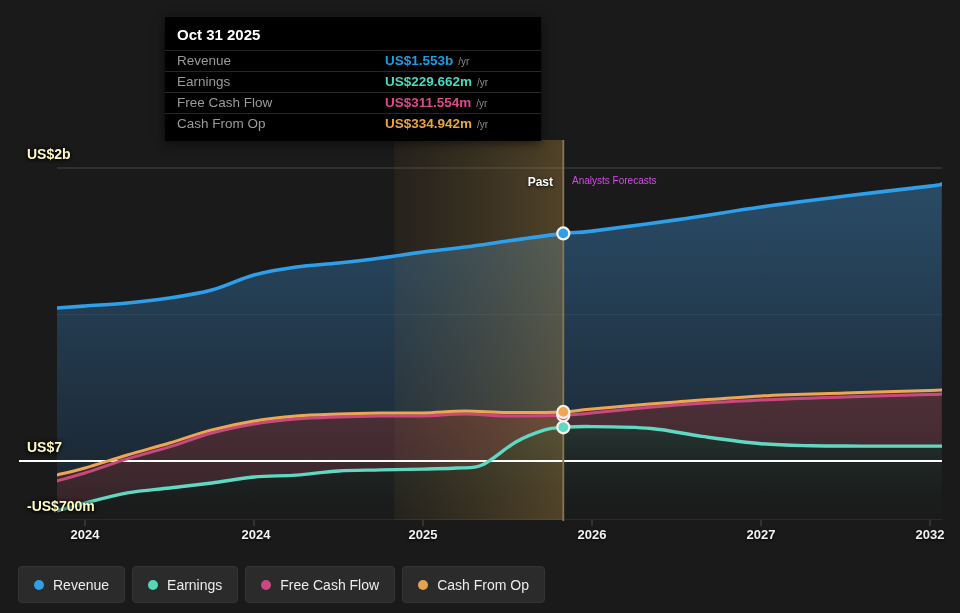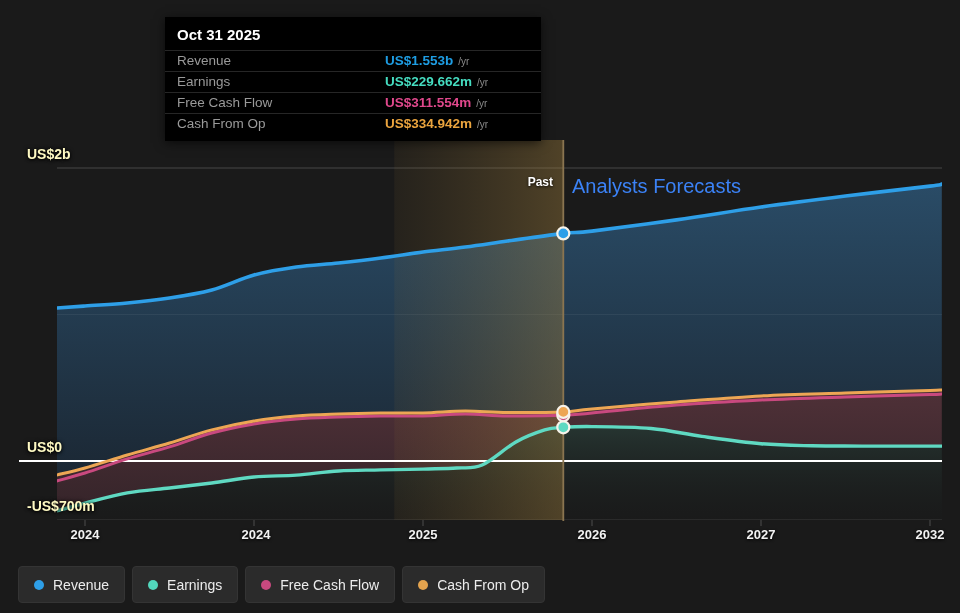--- a/index.html
+++ b/index.html
@@ -5,21 +5,21 @@
   html,body{margin:0;padding:0;background:#111;}
   .page{position:relative;width:960px;height:613px;background:#1a1a1a;overflow:hidden;
         font-family:"Liberation Sans","DejaVu Sans",sans-serif;-webkit-font-smoothing:antialiased;}
   #chart-svg{position:absolute;left:0;top:0;}
   .axis-label{position:absolute;color:#fef9c3;font-size:14px;font-weight:bold;
         text-shadow:0 1px 3px rgba(0,0,0,.95), 0 0 4px rgba(0,0,0,.8);white-space:nowrap;}
   .x-label{position:absolute;top:527px;width:60px;text-align:center;color:#f2f2f2;
         font-size:13px;font-weight:bold;text-shadow:0 1px 3px rgba(0,0,0,.95);}
   .past-label{position:absolute;top:175px;left:463px;width:90px;text-align:right;
         color:#fff;font-size:12px;font-weight:bold;text-shadow:0 1px 3px rgba(0,0,0,.9);}
-  .forecasts-label{position:absolute;top:175px;left:572px;color:#3b82f6;font-size:20px;}
+  .forecasts-label{position:absolute;top:175px;left:572px;color:#d946ef;font-size:10px;}
   
   .tooltip{position:absolute;left:165px;top:17px;width:376px;background:#000;
         box-shadow:0 2px 10px rgba(0,0,0,.6);}
   .tt-title{color:#fff;font-size:15px;font-weight:bold;padding:9px 12px 7px 12px;}
   .tt-row{position:relative;height:20px;line-height:20px;border-top:1px solid #262626;
         padding-left:12px;font-size:13.5px;}
   .tt-row:last-child{margin-bottom:7px;}
   .tt-label{color:#9a9a9a;}
   .tt-val{position:absolute;left:220px;font-weight:bold;}
   .tt-suffix{color:#8a8a8a;font-weight:normal;margin-left:5px;font-size:10px;}
@@ -81,21 +81,21 @@
   <path d="M56.3 308C61.1 307.7,73.2 306.8,85 306C96.8 305.1,113.2 304.3,127.3 303C141.3 301.7,155.4 300.2,169.5 298C183.6 295.9,197.7 293.8,211.8 290C225.8 286.1,239.9 278.9,254 275C268.1 271.2,282.2 269,296.3 267C310.3 265,324.4 264.5,338.5 263C352.6 261.5,366.7 259.9,380.8 258C394.8 256.2,408.9 253.9,423 252C437.1 250.2,451.2 248.9,465.3 247C479.3 245.2,491.2 243.3,507.5 241C523.8 238.8,549.2 235.1,563.3 233.4C577.4 231.7,573.1 233.3,592 231.1C610.9 228.8,648.3 223.9,676.5 219.9C704.7 215.9,732.8 211,761 207C789.2 203,817.3 199.5,845.5 196C873.7 192.5,913.9 188.1,930 186.1C946.1 184.1,939.9 184.4,941.8 184" stroke="#2e9fe8" stroke-width="3.6"></path>
 </g>
       <circle cx="563.3" cy="415.3" r="6" fill="#c9497f" stroke="#f7f3ea" stroke-width="2.2"></circle>
       <circle cx="563.3" cy="411.9" r="6" fill="#eda654" stroke="#f7f3ea" stroke-width="2.2"></circle>
       <circle cx="563.3" cy="427.3" r="6" fill="#5fd9c2" stroke="#f7f3ea" stroke-width="2.2"></circle>
       <circle cx="563.3" cy="233.4" r="6" fill="#2e9fe8" stroke="#f7f3ea" stroke-width="2.2"></circle>
     </svg>
 
   <div id="y-labels">
       <div class="axis-label" style="left: 27px; top: 145.9px;">US$2b</div>
-      <div class="axis-label" style="left: 27px; top: 439px;">US$0</div>
+      <div class="axis-label" style="left: 27px; top: 439px;">US$7</div>
       <div class="axis-label" style="left: 27px; top: 497.6px;">-US$700m</div>
     </div>
   <div id="x-labels">
       <div class="x-label" style="left: 55px;">2024</div>
       <div class="x-label" style="left: 226px;">2024</div>
       <div class="x-label" style="left: 393px;">2025</div>
       <div class="x-label" style="left: 562px;">2026</div>
       <div class="x-label" style="left: 731px;">2027</div>
       <div class="x-label" style="left: 900px;">2032</div>
     </div>

